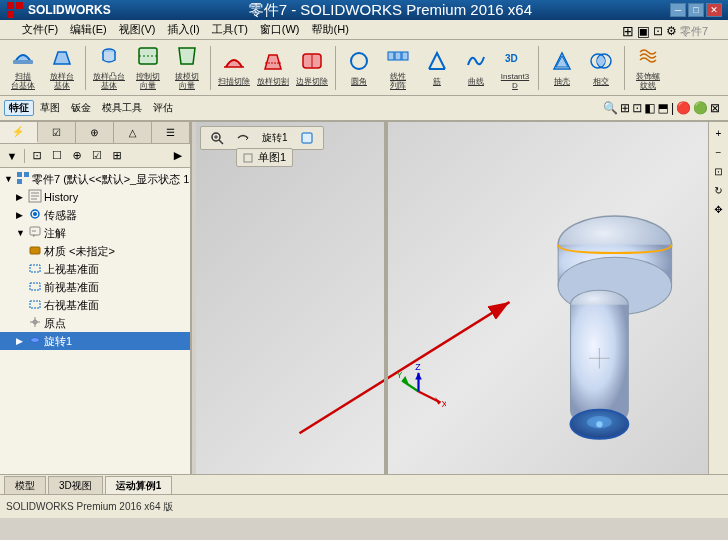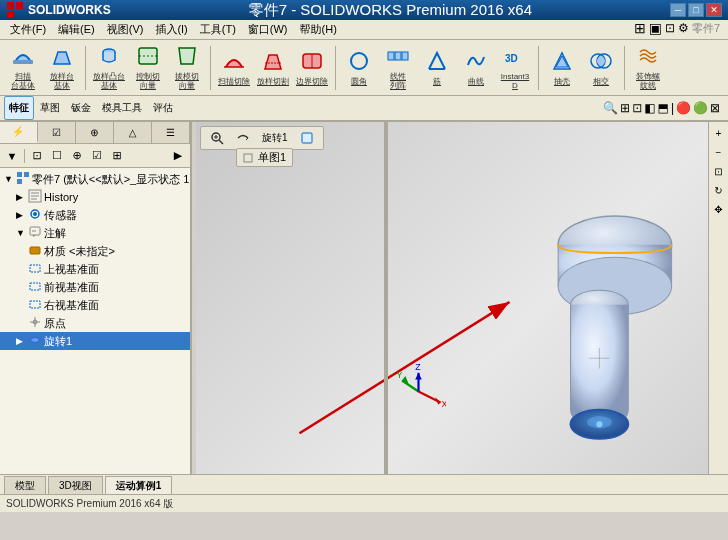--- a/index.html
+++ b/index.html
@@ -20,22 +20,22 @@
     #title-bar .title-text { flex: 1; text-align: center; font-size: 15px; }
     #title-bar .win-controls { display: flex; gap: 2px; }
     #title-bar .win-btn { width: 16px; height: 14px; background: #6a9dc8; border: 1px solid #4a7da8; display: flex; align-items: center; justify-content: center; font-size: 9px; color: white; cursor: pointer; }
     #title-bar .win-btn.close { background: #c84040; }
 
     
     #menu-bar {
       height: 20px;
       background: #ece9d8;
       display: flex;
-      align-items: flex-start;
-      padding: 0 4px;
+      align-items: flex-end;
+      padding: 0 16px;
       border-bottom: 1px solid #aca899;
       font-size: 11px;
     }
     .menu-item { padding: 2px 6px; cursor: pointer; white-space: nowrap; }
 
     
     #toolbar-area {
       background: #ece9d8;
       border-bottom: 2px solid #aca899;
     }
@@ -71,21 +71,21 @@
 
     
     #toolbar-row2 {
       height: 24px;
       display: flex;
       align-items: center;
       padding: 0 4px;
       gap: 1px;
     }
     .tb2-btn {
-      height: 24px;
+      height: 16px;
       padding: 1px 4px;
       cursor: pointer;
       border: 1px solid transparent;
       border-radius: 2px;
       font-size: 10px;
       display: flex;
       align-items: center;
       gap: 2px;
     }
     .tb2-btn.active { background: #ddeeff; border-color: #5599cc; font-weight: bold; }
@@ -261,21 +261,21 @@
       background: #ddd8c8;
       font-size: 10px;
       display: flex;
       align-items: center;
       margin-right: 2px;
     }
     .bottom-tab.active { background: #f0ede0; font-weight: bold; }
 
     
     #status-bar {
-      height: 18px;
+      height: 24px;
       background: #ece9d8;
       border-top: 1px solid #aca899;
       display: flex;
       align-items: center;
       padding: 0 6px;
       font-size: 10px;
       color: #333;
     }
 
     .right-toolbar {

